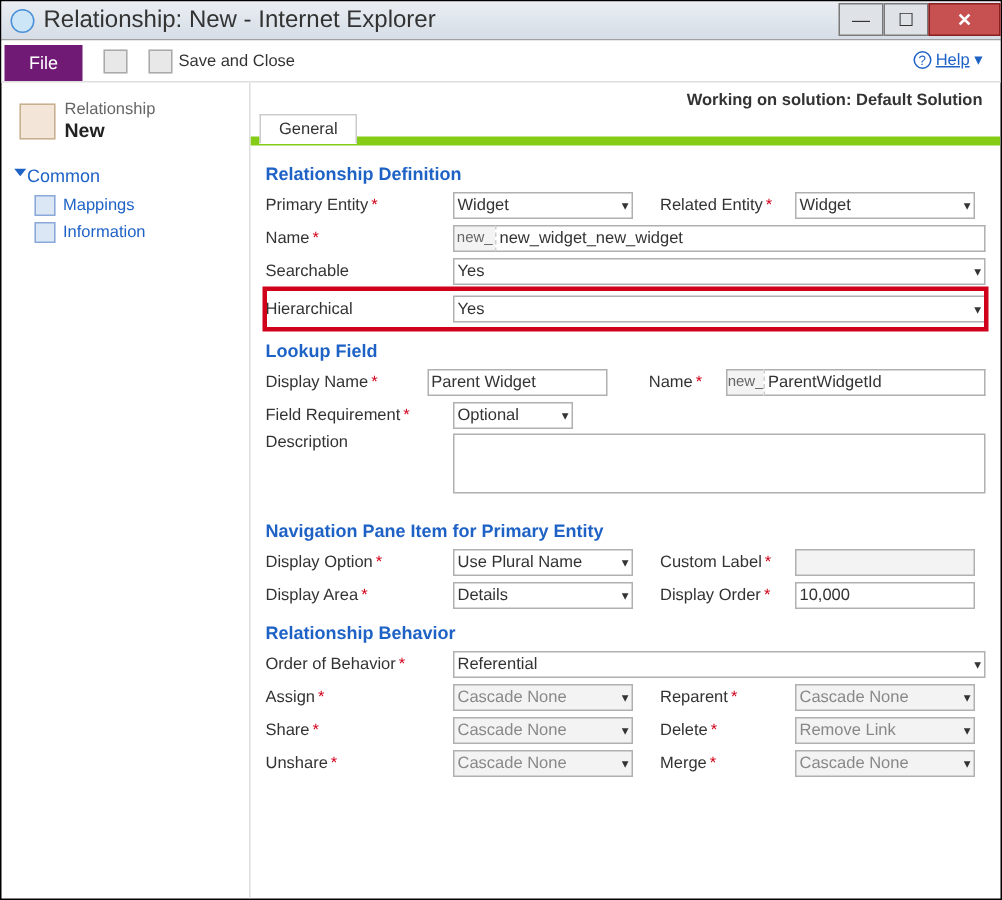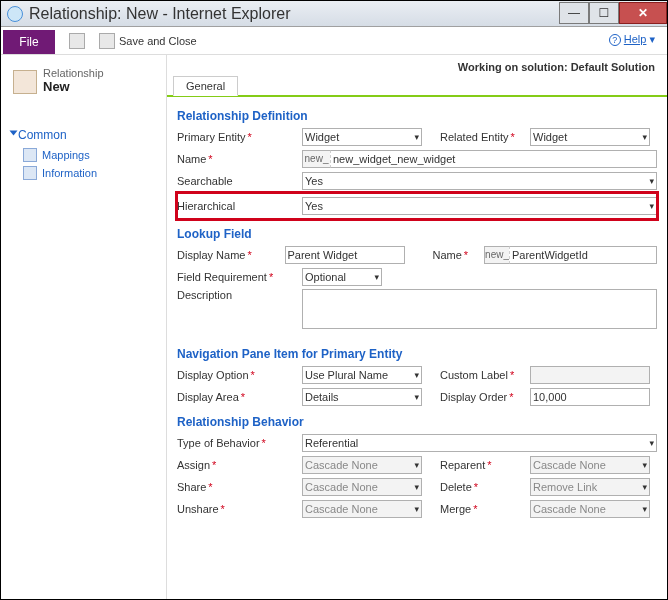--- a/index.html
+++ b/index.html
@@ -12,31 +12,31 @@
 .tbtn{width:30px;height:22px;border:1px solid #7a7a7a;background:#dfe3e8;display:flex;align-items:center;justify-content:center;font-size:12px;line-height:1}
 .tbtn.close{background:#c75050;color:#fff;border-color:#8a1f1f;width:48px;font-weight:bold}
 .toolbar{height:28px;background:#fff;display:flex;align-items:center;border-bottom:1px solid #ddd;position:relative}
 .filebtn{background:#701a75;color:#fff;height:24px;width:52px;display:flex;align-items:center;justify-content:center;margin:2px 4px 0 2px;font-size:12px}
 .tool{display:flex;align-items:center;margin-left:10px;color:#333}
 .help{position:absolute;right:12px;top:6px;color:#1e62c6}
 .help .hicon{width:12px;height:12px;border:1px solid #1e62c6;border-radius:50%;display:inline-block;text-align:center;font-size:9px;line-height:10px;margin-right:3px;color:#1e62c6}
 .iconbox{width:16px;height:16px;background:#e8e8e8;border:1px solid #aaa;margin-right:4px}
 .body{flex:1;display:flex;overflow:hidden}
 .leftcol{width:165px;padding:8px 10px;display:flex;flex-direction:column}
-.rel-head{display:flex;align-items:flex-end;margin:4px 0 28px 2px}
+.rel-head{display:flex;align-items:center;margin:4px 0 10px 2px}
 .rel-icon{width:24px;height:24px;background:#f3e6d9;border:1px solid #c6b08f;margin-right:6px}
 .rel-head .t{color:#666;font-size:11px}
 .rel-head .n{font-weight:bold;font-size:13px;color:#222}
 .section-h{color:#1e62c6;font-size:12px;font-weight:normal;margin:6px 0 4px 0}
 .tri{display:inline-block;width:0;height:0;border-top:4px solid transparent;border-bottom:4px solid transparent;border-left:5px solid #1e62c6;transform:rotate(90deg);margin-right:2px;vertical-align:2px}
 .navitem{display:flex;align-items:center;margin:2px 0 2px 12px;color:#1e62c6}
 .navitem .nicon{width:14px;height:14px;border:1px solid #8aa9d8;background:#dce7f5;margin-right:5px}
 .rightcol{flex:1;border-left:1px solid #ddd;display:flex;flex-direction:column;overflow:hidden}
 .working{text-align:right;padding:6px 12px 2px 0;font-weight:bold;font-size:11px;color:#333}
-.tabs{height:22px;display:flex;align-items:flex-start;padding-left:6px;border-bottom:2px solid #84cc16}
+.tabs{height:22px;display:flex;align-items:flex-start;padding-left:6px;border-bottom:6px solid #84cc16}
 .tab{border:1px solid #ccc;border-bottom:1px solid #fff;padding:3px 12px;background:#fff;position:relative;top:1px;font-size:11px;color:#333}
 .form{flex:1;overflow:auto;padding:4px 10px 10px 10px}
 .sect{font-weight:bold;color:#1e62c6;font-size:12px;margin:8px 0 4px 0}
 .row{display:flex;align-items:center;margin:2px 0;min-height:20px}
 .lbl{width:125px;color:#333;white-space:nowrap}
 .req{color:#d0021b;margin-left:2px}
 .sel,.inp{border:1px solid #b0b0b0;height:18px;font-size:11px;padding:0 2px;background:#fff;color:#333}
 .sel{display:flex;align-items:center;justify-content:space-between}
 .sel .chv{font-size:9px;color:#333;padding-left:4px}
 .sel.dis{background:#f3f3f3;color:#888}
@@ -184,21 +184,21 @@
               <span>Details</span>
               <span class="chv">▾</span>
             </div>
         <span class="lbl" style="width:90px;margin-left:18px"><span>Display Order</span><span class="req">*</span></span>
         <input class="inp w120" value="10,000" style="">
       </div>
 
       <div class="sect">Relationship Behavior</div>
 
       <div class="row">
-        <span class="lbl"><span>Type of Behavior</span><span class="req">*</span></span>
+        <span class="lbl"><span>Order of Behavior</span><span class="req">*</span></span>
         <div class="sel fullsel">
               <span>Referential</span>
               <span class="chv">▾</span>
             </div>
       </div>
 
       <div class="row">
         <span class="lbl"><span>Assign</span><span class="req">*</span></span>
         <div class="sel dis w120">
               <span>Cascade None</span>

